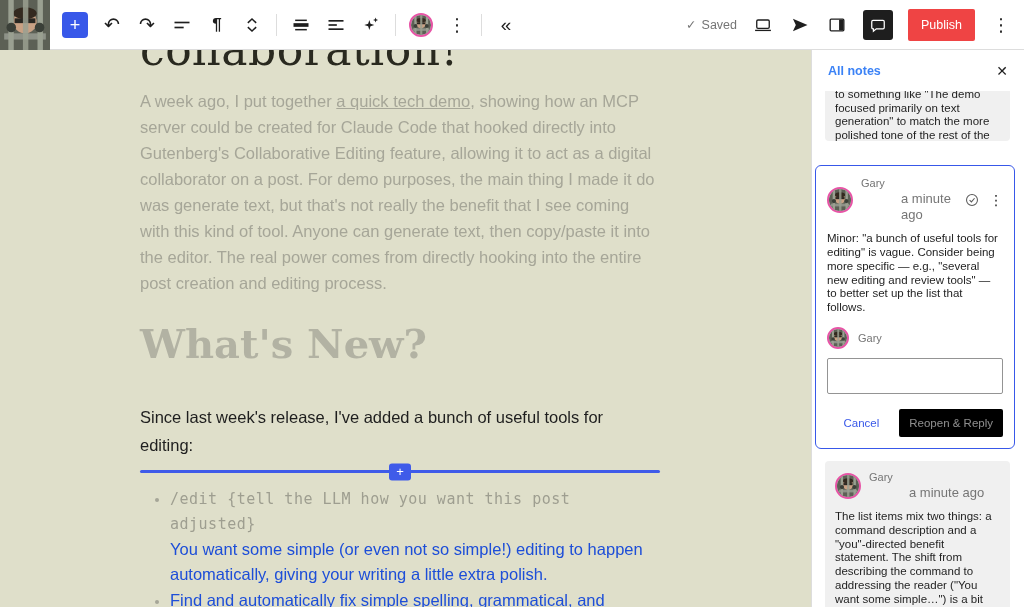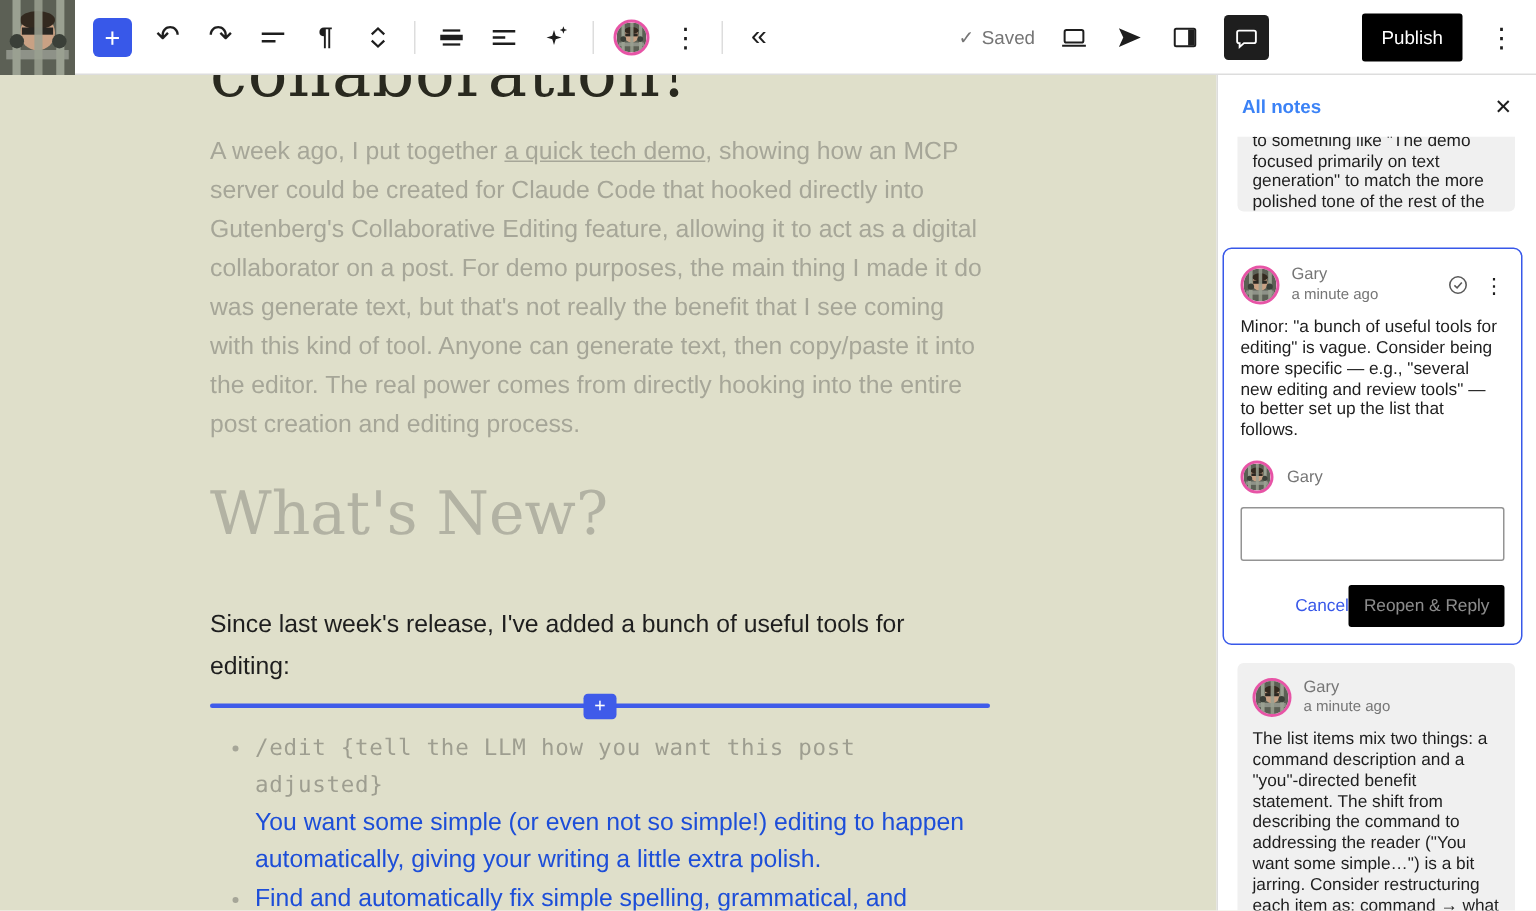--- a/index.html
+++ b/index.html
@@ -21,33 +21,33 @@
   .glyph { font-size:19px; }
   .para-glyph { font-size:17px; font-weight:bold; }
   .presence { width:24px; height:24px; border-radius:50%; border:2px solid #e754a6;
     overflow:hidden; cursor:pointer; }
   .presence svg { width:100%; height:100%; display:block; }
   .topbar-right { margin-left:auto; display:flex; align-items:center; gap:15px; padding-right:12px; }
   .saved { display:flex; align-items:center; gap:5px; color:#757575; font-size:12.5px; }
   .comments-btn { width:30px; height:30px; background:#1e1e1e; border:none; border-radius:3px;
     display:flex; align-items:center; justify-content:center; cursor:pointer; }
   .comments-btn svg { width:20px; height:20px; }
-  .publish-btn { background:#000000; color:#fff; border:none; border-radius:2px;
+  .publish-btn { background:#ef4444; color:#fff; border:none; border-radius:2px;
     font-size:12.5px; font-weight:500; padding:9px 13px; cursor:pointer;
-    font-family:"Liberation Sans", sans-serif;margin-left:47px; }
+    font-family:"Liberation Sans", sans-serif; }
 
   
   .canvas { position:absolute; top:50px; left:0; width:973px; height:557px;
     background:#dfdfca; overflow:hidden; }
   .content { width:520px; margin-left:140px; }
   .post-title { font-family:"DejaVu Serif", serif; font-weight:normal; font-size:44px;
     color:#29291f; margin-top:-26px; letter-spacing:.5px; }
   .p-dim { font-size:16.5px; line-height:26px; color:#a6a698; margin-top:13px; }
   .p-dim a { color:#a6a698; text-decoration:underline; }
-  .h2-dim { font-family:"DejaVu Serif", serif; font-size:40px; font-weight:normal;
+  .h2-dim { font-family:"DejaVu Serif", serif; font-size:40px; font-weight:bold;
     color:#b2b2a3; margin-top:24px; }
   .p-active { font-size:16.5px; line-height:28px; color:#1e1e1e; margin-top:36px; }
   .insert-line { position:relative; height:3px; background:#3f5be9; margin-top:11px; border-radius:2px; }
   .insert-chip { position:absolute; left:50%; top:50%; transform:translate(-50%,-50%);
     width:22px; height:17px; background:#3f5be9; border-radius:3px; color:#fff;
     font-size:13px; line-height:15px; text-align:center; cursor:pointer; }
   .cmd-list { margin:14px 0 0 30px; }
   .cmd-list li { color:#a6a698; font-size:16.5px; line-height:25px; margin-bottom:1px; }
   .cmd-list li::marker { color:#a6a698; font-size:13px; }
   .cmd { font-family:"DejaVu Sans Mono", monospace; font-size:15px; letter-spacing:.5px; color:#9e9e90; }
@@ -67,33 +67,33 @@
   .note-card.clipped-top .note-text { margin-top:2px; }
   .note-card.clipped-top { height:69px; overflow:hidden; padding-bottom:0; }
   .active-card { background:#fff; border:1.5px solid #3858e9; border-radius:6px;
     margin:24px 9px 0 3px; padding:11px; }
   .note-head { display:flex; align-items:center; gap:8px; }
   .note-avatar { width:26px; height:26px; border-radius:50%; border:2px solid #e754a6;
     overflow:hidden; flex:none; }
   .note-avatar svg { width:100%; height:100%; display:block; }
   .note-meta { display:flex; flex-direction:column; line-height:1.25; }
   .note-author { font-size:11px; color:#757575; }
-  .note-time { font-size:10px; color:#757575; }
+  .note-time { font-size:13px; color:#757575;margin-left:40px; }
   .note-head-actions { margin-left:auto; display:flex; align-items:center; gap:8px; }
   .resolve-btn { background:none; border:none; cursor:pointer; display:flex; }
   .resolve-btn svg { width:18px; height:18px; }
   .note-kebab { font-size:14px; color:#1e1e1e; cursor:pointer; background:none; border:none; }
   .note-text { font-size:11.5px; line-height:13.8px; color:#1e1e1e; margin-top:9px; }
   .reply-head { display:flex; align-items:center; gap:9px; margin-top:12px; }
   .reply-avatar { width:22px; height:22px; border-radius:50%; border:2px solid #e754a6; overflow:hidden; flex:none; }
   .reply-avatar svg { width:100%; height:100%; display:block; }
   .reply-author { font-size:11px; color:#757575; }
   .reply-input { width:100%; height:36px; border:1px solid #949494; border-radius:2px;
     margin-top:9px; resize:none; font-family:"Liberation Sans", sans-serif; font-size:11.5px; padding:5px; }
-  .reply-actions { display:flex; justify-content:flex-end; align-items:center; gap:0; margin-top:11px; }
+  .reply-actions { display:flex; justify-content:flex-end; align-items:center; gap:20px; margin-top:11px; }
   .cancel-btn { background:none; border:none; color:#3858e9; font-size:11.5px; font-weight:500; cursor:pointer; }
   .reopen-btn { background:#000000; border:none; border-radius:2px; color:rgba(255,255,255,.55);
     font-size:11.5px; font-weight:500; padding:8px 10px; cursor:pointer; }
   .bottom-card { margin-top:12px; padding:10px; }
 </style>
 </head>
 <body>
 
 <svg width="0" height="0" style="position:absolute">
   <symbol id="av" viewBox="0 0 24 24">

